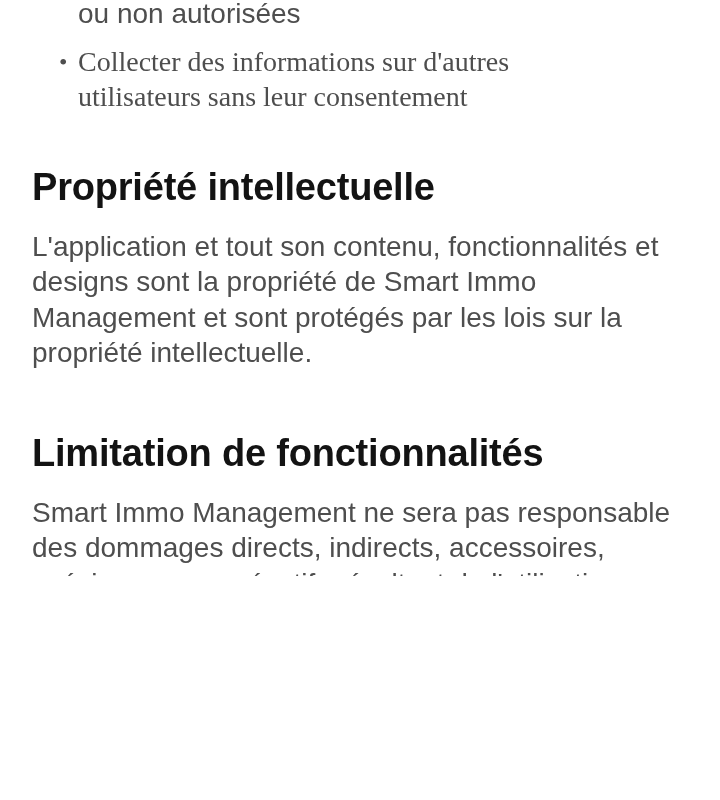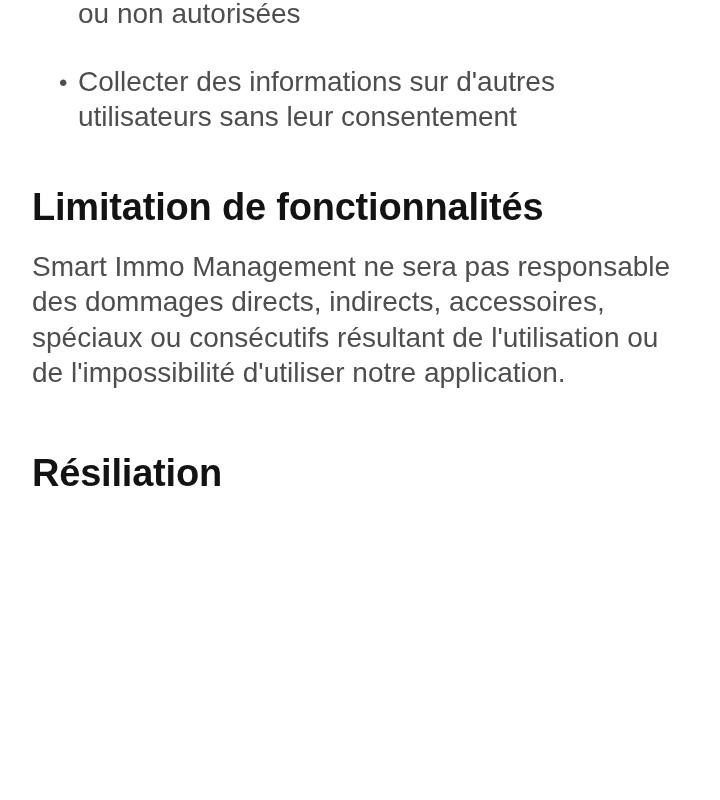--- a/index.html
+++ b/index.html
@@ -22,21 +22,21 @@
     margin: -4px 0 -10px 0;
     padding: 0 0 0 46px;
     color: #4e4e4e;
     font-size: 28px;
     line-height: 35.5px;
   }
   ul.bullet-list li {
     position: relative;
     white-space: pre-line;
   }
-  ul.bullet-list li + li { margin-top: 32px; }
+  ul.bullet-list li + li { margin-top: 12px; font-family: Liberation Serif, serif; }
   ul.bullet-list li:not(.continued)::before {
     content: "\2022";
     position: absolute;
     left: -19px;
     top: 1px;
     font-size: 24px;
     color: #4e4e4e;
   }
   h2.section-heading {
     margin: 58px 0 18px 0;
@@ -58,20 +58,27 @@
 <body>
 
 <div class="page">
 
   <ul class="bullet-list">
     <li class="continued">ou non autorisées</li>
     <li>Collecter des informations sur d'autres
 utilisateurs sans leur consentement</li>
   </ul>
 
+  <section>
+    <h2 class="section-heading">Propriété intellectuelle</h2>
+    <p class="section-body">L'application et tout son contenu, fonctionnalités et
+designs sont la propriété de Smart Immo
+Management et sont protégés par les lois sur la
+propriété intellectuelle.</p>
+  </section>
 
   <section>
     <h2 class="section-heading">Limitation de fonctionnalités</h2>
     <p class="section-body">Smart Immo Management ne sera pas responsable
 des dommages directs, indirects, accessoires,
 spéciaux ou consécutifs résultant de l'utilisation ou
 de l'impossibilité d'utiliser notre application.</p>
   </section>
 
   <section>

